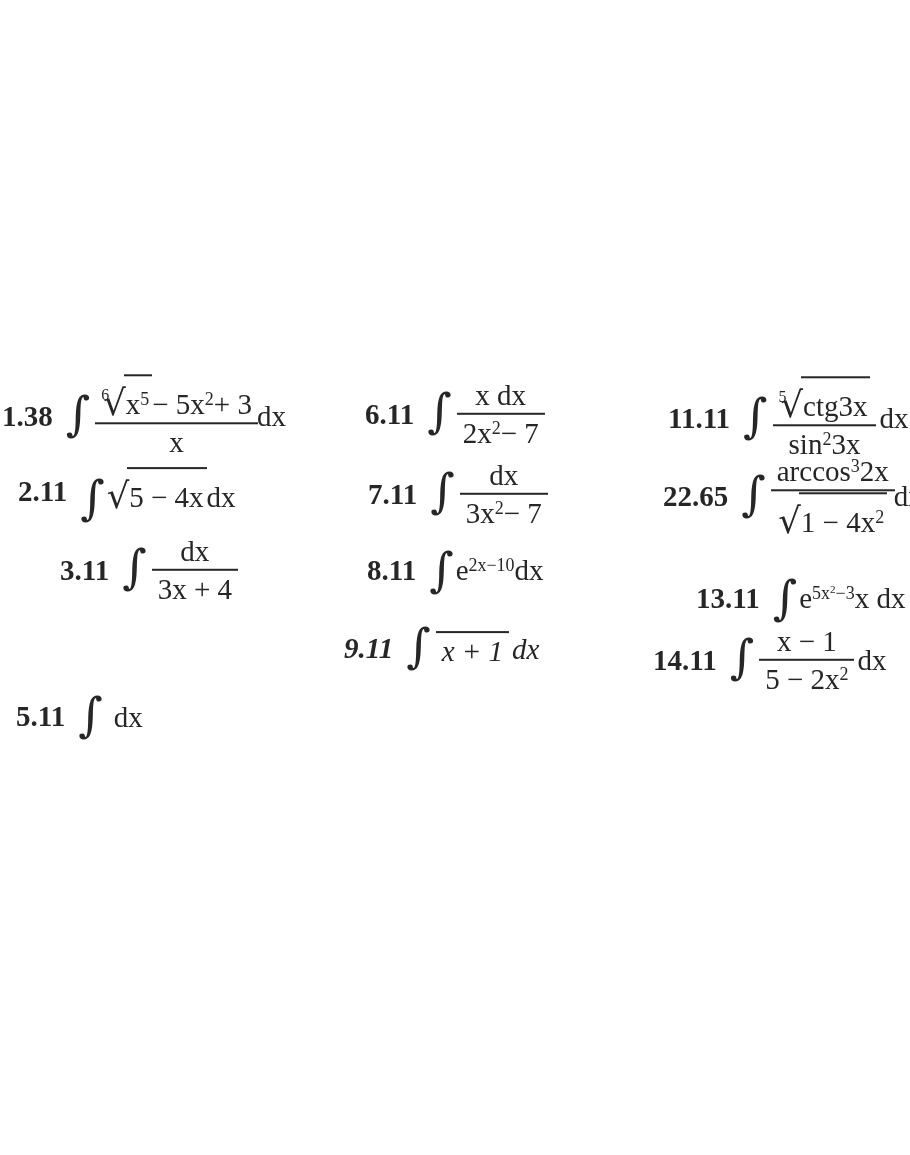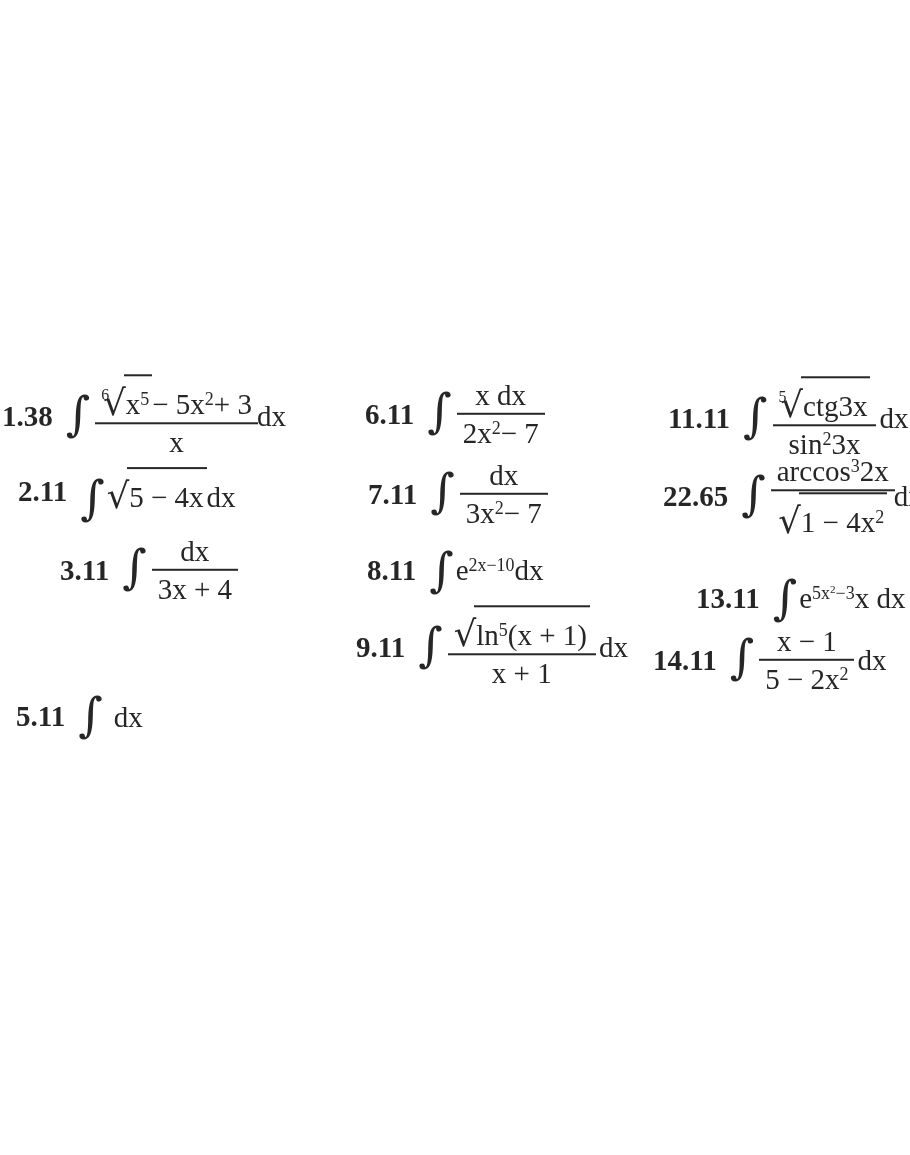--- a/index.html
+++ b/index.html
@@ -42,21 +42,21 @@
   .rad{display:inline-block;border-top:2px solid currentColor;padding:11px 3px 0 2px;}
   
   #prob-1{left:2px;top:417px;}
   #prob-2{left:18px;top:491px;}
   #prob-3{left:20px;top:570px;margin-left:40px;}
   #prob-4{left:14px;top:645px;}
   #prob-5{left:16px;top:716px;}
   #prob-6{left:365px;top:414px;}
   #prob-7{left:368px;top:494px;}
   #prob-8{left:367px;top:569px;}
-  #prob-9{left:356px;top:648px;}
+  #prob-9{left:344px;top:648px;font-style:italic;}
   #prob-10{left:345px;top:727px;}
   #prob-11{left:668px;top:419px;}
   #prob-12{left:663px;top:497px;}
   #prob-13{left:660px;top:597px;margin-left:36px;}
   #prob-14{left:653px;top:660px;}
 </style>
 </head>
 <body>
 
 <div class="page">
@@ -90,21 +90,20 @@
     <span class="plabel">7.11</span><span class="pformula"><span class="int">∫</span><span class="frac">
           <span class="num"><span class="t">dx</span></span>
           <span class="den"><span class="t">3x</span><sup class="sup"><span class="t">2</span></sup><span class="t"> − 7</span></span>
         </span></span>
   </div>
   <div class="problem" id="prob-8">
     <span class="plabel">8.11</span><span class="pformula"><span class="int">∫</span><span class="t">e</span><sup class="sup"><span class="t">2x−10</span></sup><span class="t">dx</span></span>
   </div>
   <div class="problem" id="prob-9">
     <span class="plabel">9.11</span><span class="pformula"><span class="int">∫</span><span class="frac">
-          <span class="num"><span class="sqrt"><span class="rsign">√</span><span class="rad"><span class="t">ln</span><sup class="sup"><span class="t">5</span></sup><span class="t">(x + 1)</span></span></span></span>
           <span class="den"><span class="t">x + 1</span></span>
         </span><span class="t mid">dx</span></span>
   </div>
   <div class="problem" id="prob-11">
     <span class="plabel">11.11</span><span class="pformula"><span class="int">∫</span><span class="frac">
           <span class="num"><span class="sqrt"><sup class="ridx">5</sup><span class="rsign">√</span><span class="rad"><span class="t">ctg3x</span></span></span></span>
           <span class="den"><span class="t">sin</span><sup class="sup"><span class="t">2</span></sup><span class="t"> 3x</span></span>
         </span><span class="t mid">dx</span></span>
   </div>
   <div class="problem" id="prob-12">

